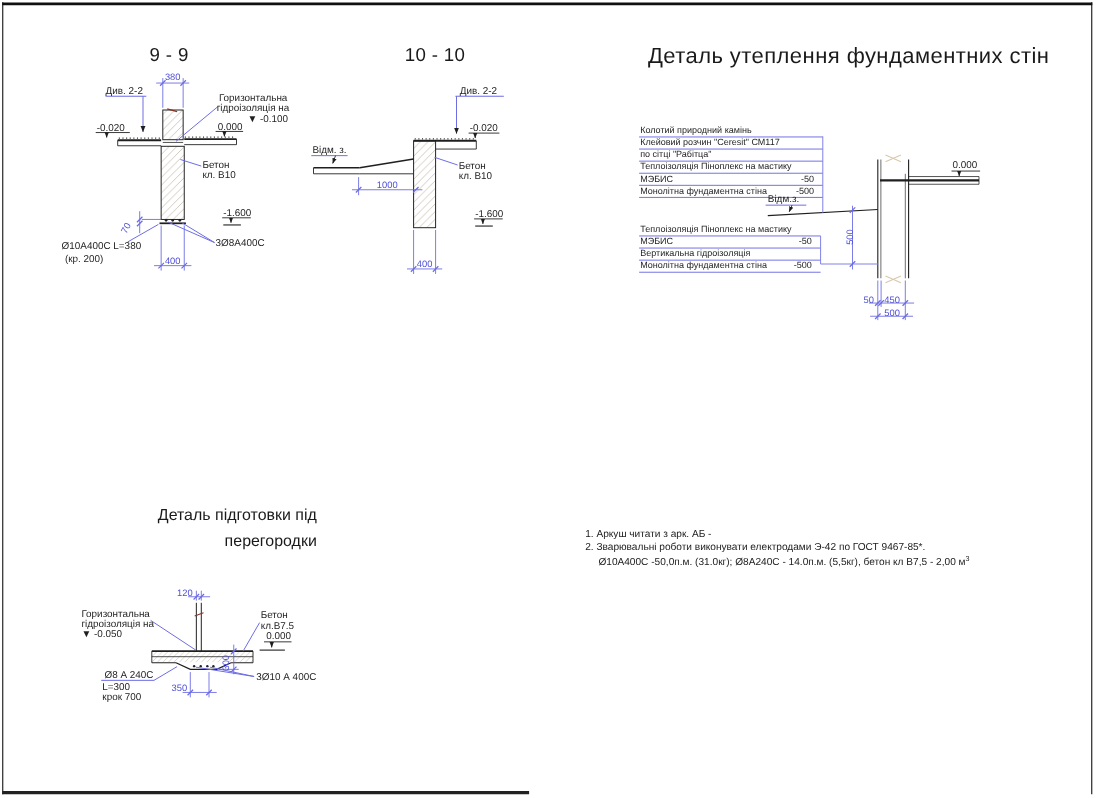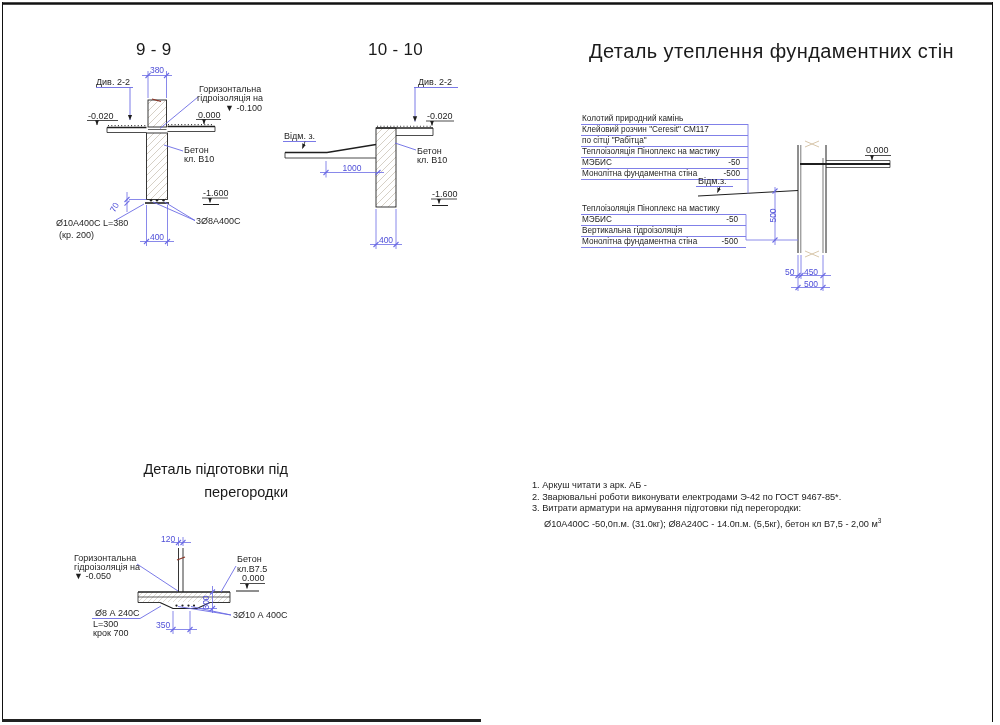--- a/index.html
+++ b/index.html
@@ -365,17 +365,16 @@
   <div class="lbl" style="left:95px;top:609px;">Ø8 А 240С</div>
   <div class="lbl" style="left:93px;top:620px;">L=300</div>
   <div class="lbl" style="left:93px;top:629px;">крок 700</div>
   <div class="dim" style="left:156px;top:621px;">350</div>
   <div class="dim rot" style="left:199px;top:598px;">300</div>
   <div class="lbl" style="left:233px;top:611px;">3Ø10 А 400С</div>
 
   <div class="notes">
     <div>1. Аркуш читати з арк. АБ -</div>
     <div>2. Зварювальні роботи виконувати електродами Э-42 по ГОСТ 9467-85*.</div>
-    <div>3. Витрати арматури на армування підготовки під перегородки:</div>
     <div style="padding-left:12px;"><span>Ø10А400С -50,0п.м. (31.0кг);  Ø8А240С - 14.0п.м. (5,5кг), бетон кл В7,5 - 2,00 м</span><sup>3</sup></div>
   </div>
 
 </div>
 
 </body></html>

